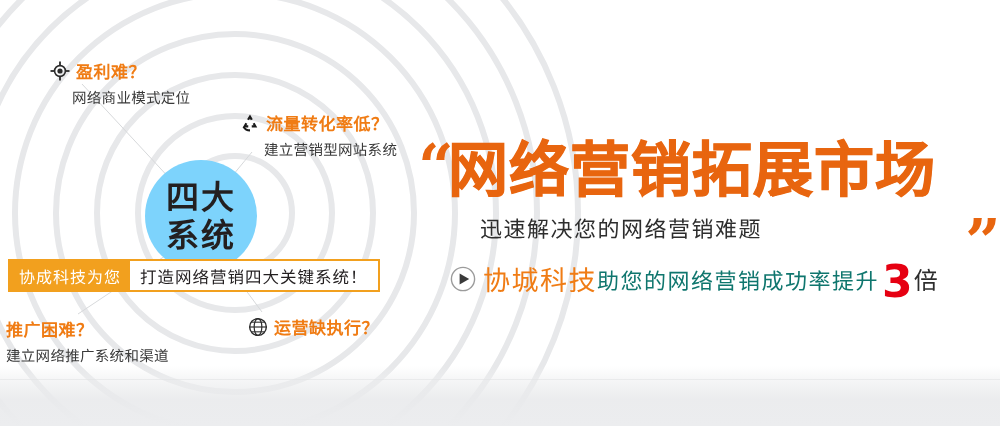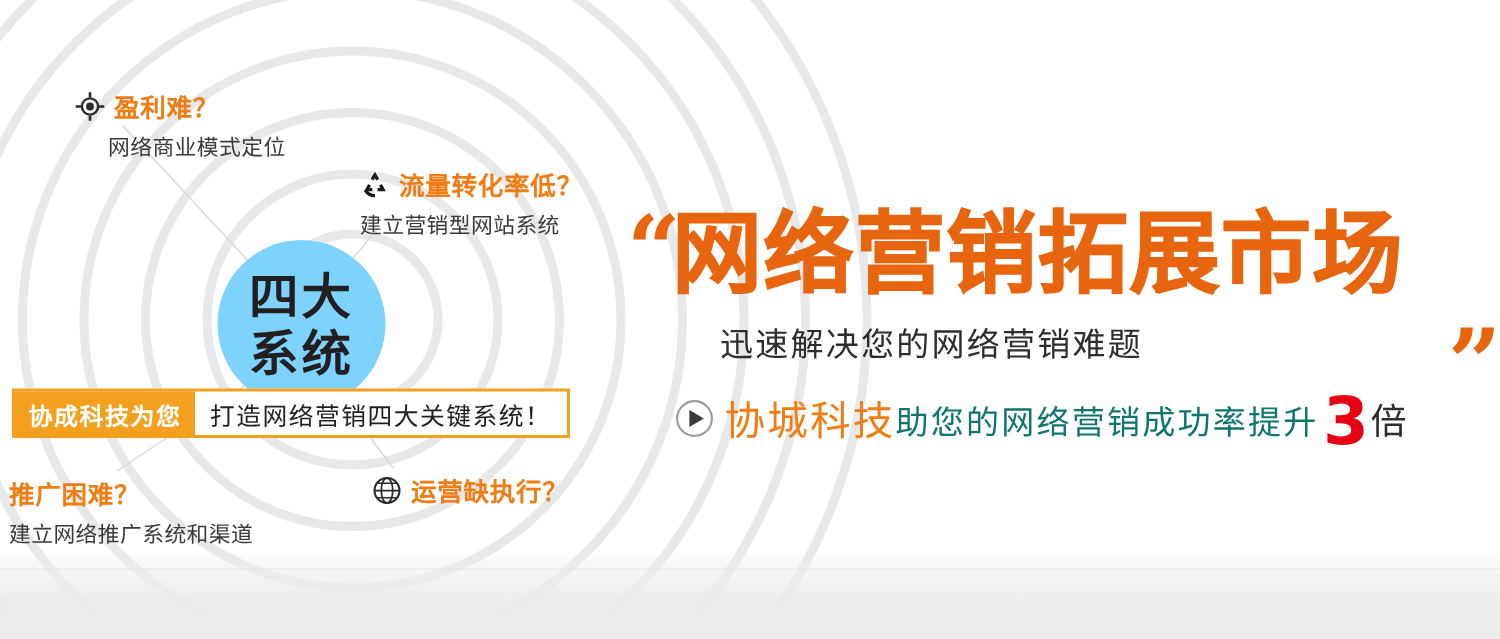--- a/index.html
+++ b/index.html
@@ -98,21 +98,21 @@
     color:#3a3a3a;
     font-size:14.5px;
     white-space:nowrap;
     letter-spacing:0.3px;
   }
 
   .c-profit  { left:50px;  top:58px; }
   .c-profit .sub  { margin-left:22px; margin-top:3px;font-family:Liberation Serif, serif; }
 
   .c-convert { left:240px; top:110px; }
-  .c-convert .sub { margin-top:3px; }
+  .c-convert .sub { margin-left:24px; margin-top:3px; }
 
   .c-promote { left:6px;   top:316px; }
   .c-promote .sub { margin-top:3px; }
 
   .c-operate { left:248px; top:314px; }
   .c-operate .sub { margin-left:24px; margin-top:3px; }
 
   .ico { display:block; flex:0 0 auto; }
 
   
@@ -122,21 +122,21 @@
     height:33px;
     display:flex;
     align-items:stretch;
     border:2px solid #f2a01e;
     background:#ffffff;
   }
   .tagline .tag-left {
     background:#f2a01e;
     color:#ffffff;
     font-size:16px;
-    font-weight:bold;
+    font-weight:normal;
     display:flex; align-items:center;
     padding:0 9px;
     letter-spacing:1px;
   }
   .tagline .tag-right {
     color:#231f20;
     font-size:16.5px;
     display:flex; align-items:center;
     padding:0 10px;
     letter-spacing:1px;

